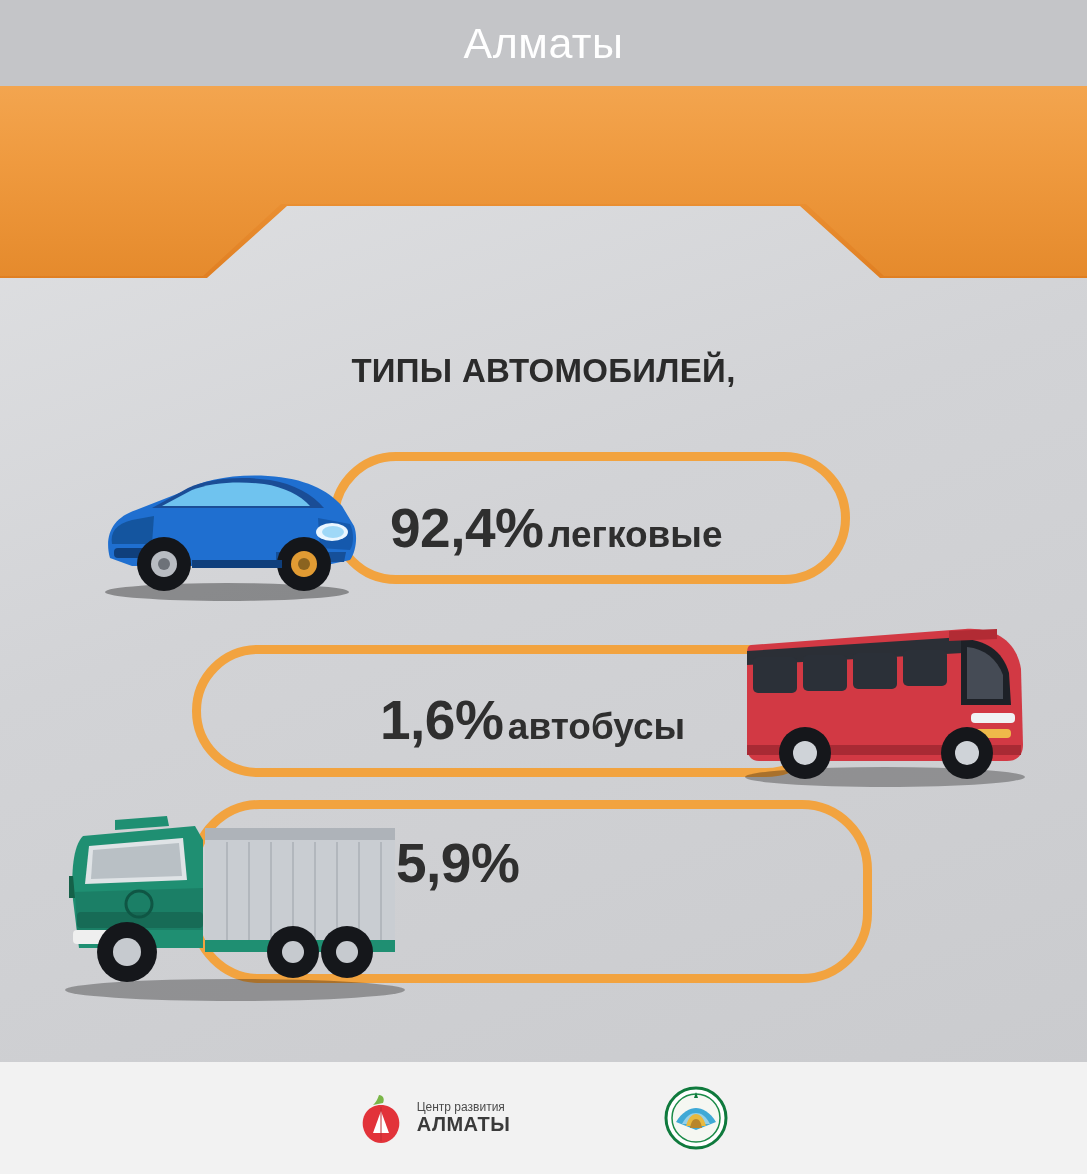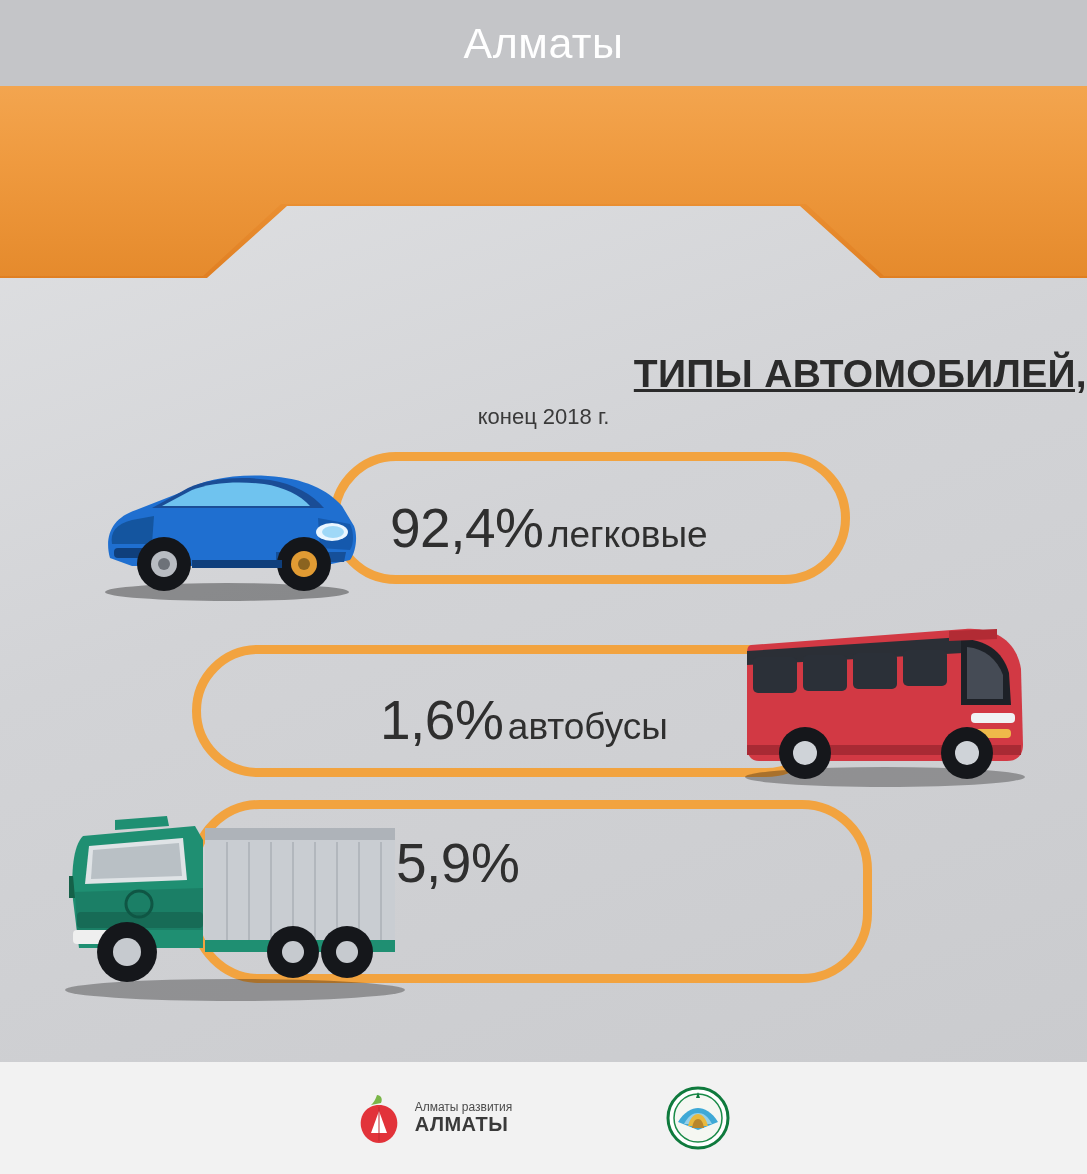--- a/index.html
+++ b/index.html
@@ -77,26 +77,25 @@
     font-weight: 400;
     text-shadow: 0 1px 2px rgba(120, 60, 0, 0.22);
   }
 
   
   .section-title {
     position: absolute;
     left: 0;
     top: 352px;
     width: 1087px;
-    text-align: right;
-    font-size: 39px;
+    text-align: center;
+    font-size: 33px;
     font-weight: bold;
     color: #2b2b2b;
     letter-spacing: 0.3px;
-    text-decoration: underline;
   }
   .section-sub {
     position: absolute;
     left: 0;
     top: 404px;
     width: 1087px;
     text-align: center;
     font-size: 22px;
     color: #3a3a3a;
     font-weight: 400;
@@ -114,26 +113,26 @@
     box-sizing: border-box;
     background: transparent;
   }
   .pill-label {
     position: absolute;
     color: #2f2f2f;
     white-space: nowrap;
   }
   .pct {
     font-size: 55px;
-    font-weight: normal;
+    font-weight: bold;
     letter-spacing: -0.5px;
   }
   .lbl {
     font-size: 37px;
-    font-weight: 400;
+    font-weight: 700;
   }
 
   
   #row-cars .pill { left: 330px; top: 452px; width: 520px; height: 132px; }
   #row-cars .pill-label { left: 390px; top: 496px; }
   
   #row-buses .pill { left: 192px; top: 645px; width: 640px; height: 132px; }
   #row-buses .pill-label { left: 380px; top: 688px; }
   
   #row-trucks .pill { left: 190px; top: 800px; width: 682px; height: 183px; }
@@ -213,21 +212,20 @@
   <div class="header">
     <div class="header-title">Алматы</div>
   </div>
 
   <div class="banner-wrap">
     <div class="banner-shape"></div>
     <div class="banner-shape-inner"></div>
   </div>
 
   <div class="section-title">ТИПЫ АВТОМОБИЛЕЙ,</div>
-  <div class="section-sub">конец 2018 г.</div>
 
   <div class="row" id="row-cars">
     <div class="pill"></div>
     <div class="pill-label">
       <span class="pct">92,4%</span>
       <span class="lbl">легковые</span>
     </div>
   </div>
 
   <div class="row" id="row-buses">
@@ -329,21 +327,21 @@
   <div class="footer">
 
     <div class="logo">
       <svg width="52" height="58" viewBox="0 0 52 58" xmlns="http://www.w3.org/2000/svg">
         <path d="M24 6 C22 12 20 14 18 16 L28 14 C30 10 28 6 24 6 Z" fill="#7ab648"></path>
         <path d="M26 16 C38 16 46 26 44 38 C42 48 34 54 26 54 C18 54 10 48 8 38 C6 26 14 16 26 16 Z" fill="#e2333a"></path>
         <path d="M26 22 L34 44 L18 44 Z" fill="#ffffff"></path>
         <path d="M26 18 L26 52" stroke="#c02a30" stroke-width="1"></path>
       </svg>
       <div class="logo-text">
-        <span class="small">Алматы развития</span>
+        <span class="small">Центр развития</span>
         <span class="big">АЛМАТЫ</span>
       </div>
     </div>
 
     <div class="logo">
       <svg width="72" height="72" viewBox="0 0 72 72" xmlns="http://www.w3.org/2000/svg">
         <circle cx="36" cy="36" r="30" fill="#ffffff" stroke="#0f7a3d" stroke-width="3"></circle>
         <circle cx="36" cy="36" r="24" fill="#f5f7f2" stroke="#1a8b48" stroke-width="1.5"></circle>
         <path d="M16 40 C22 30 30 26 36 26 C42 26 50 30 56 40 L36 48 Z" fill="#3fa9d6"></path>
         <path d="M22 42 C26 34 31 31 36 31 C41 31 46 34 50 42 Z" fill="#ffffff" opacity="0.45"></path>

